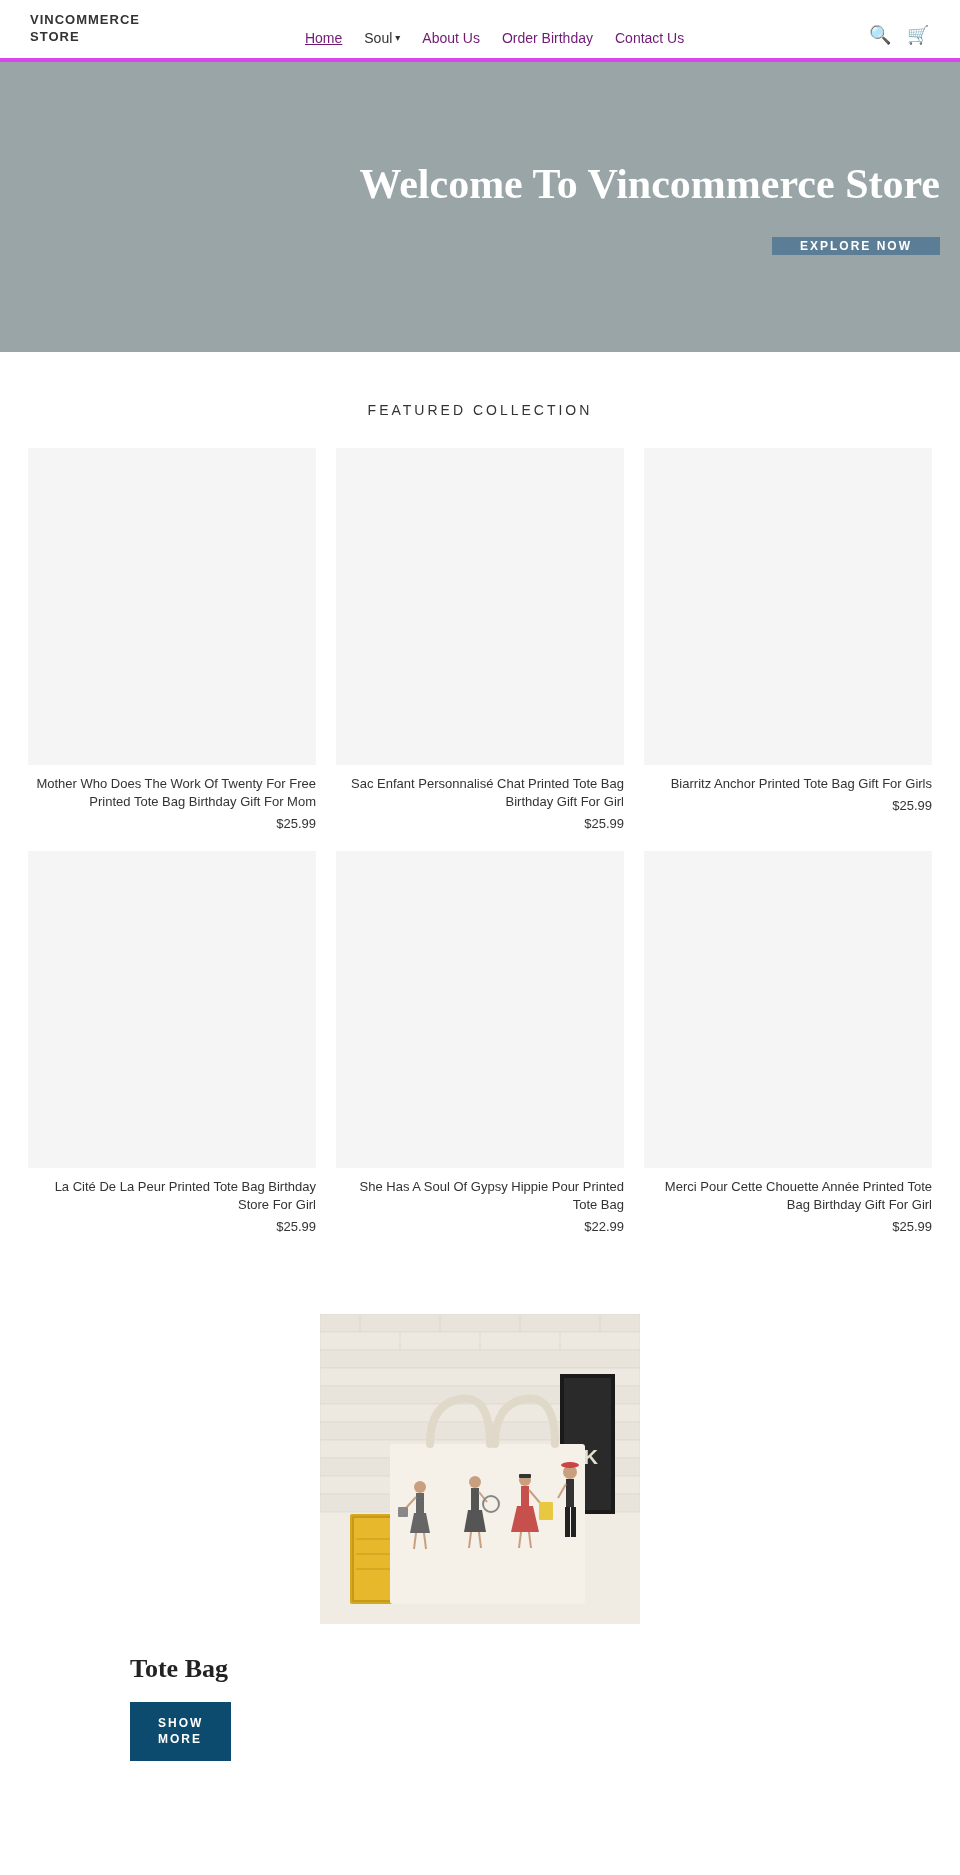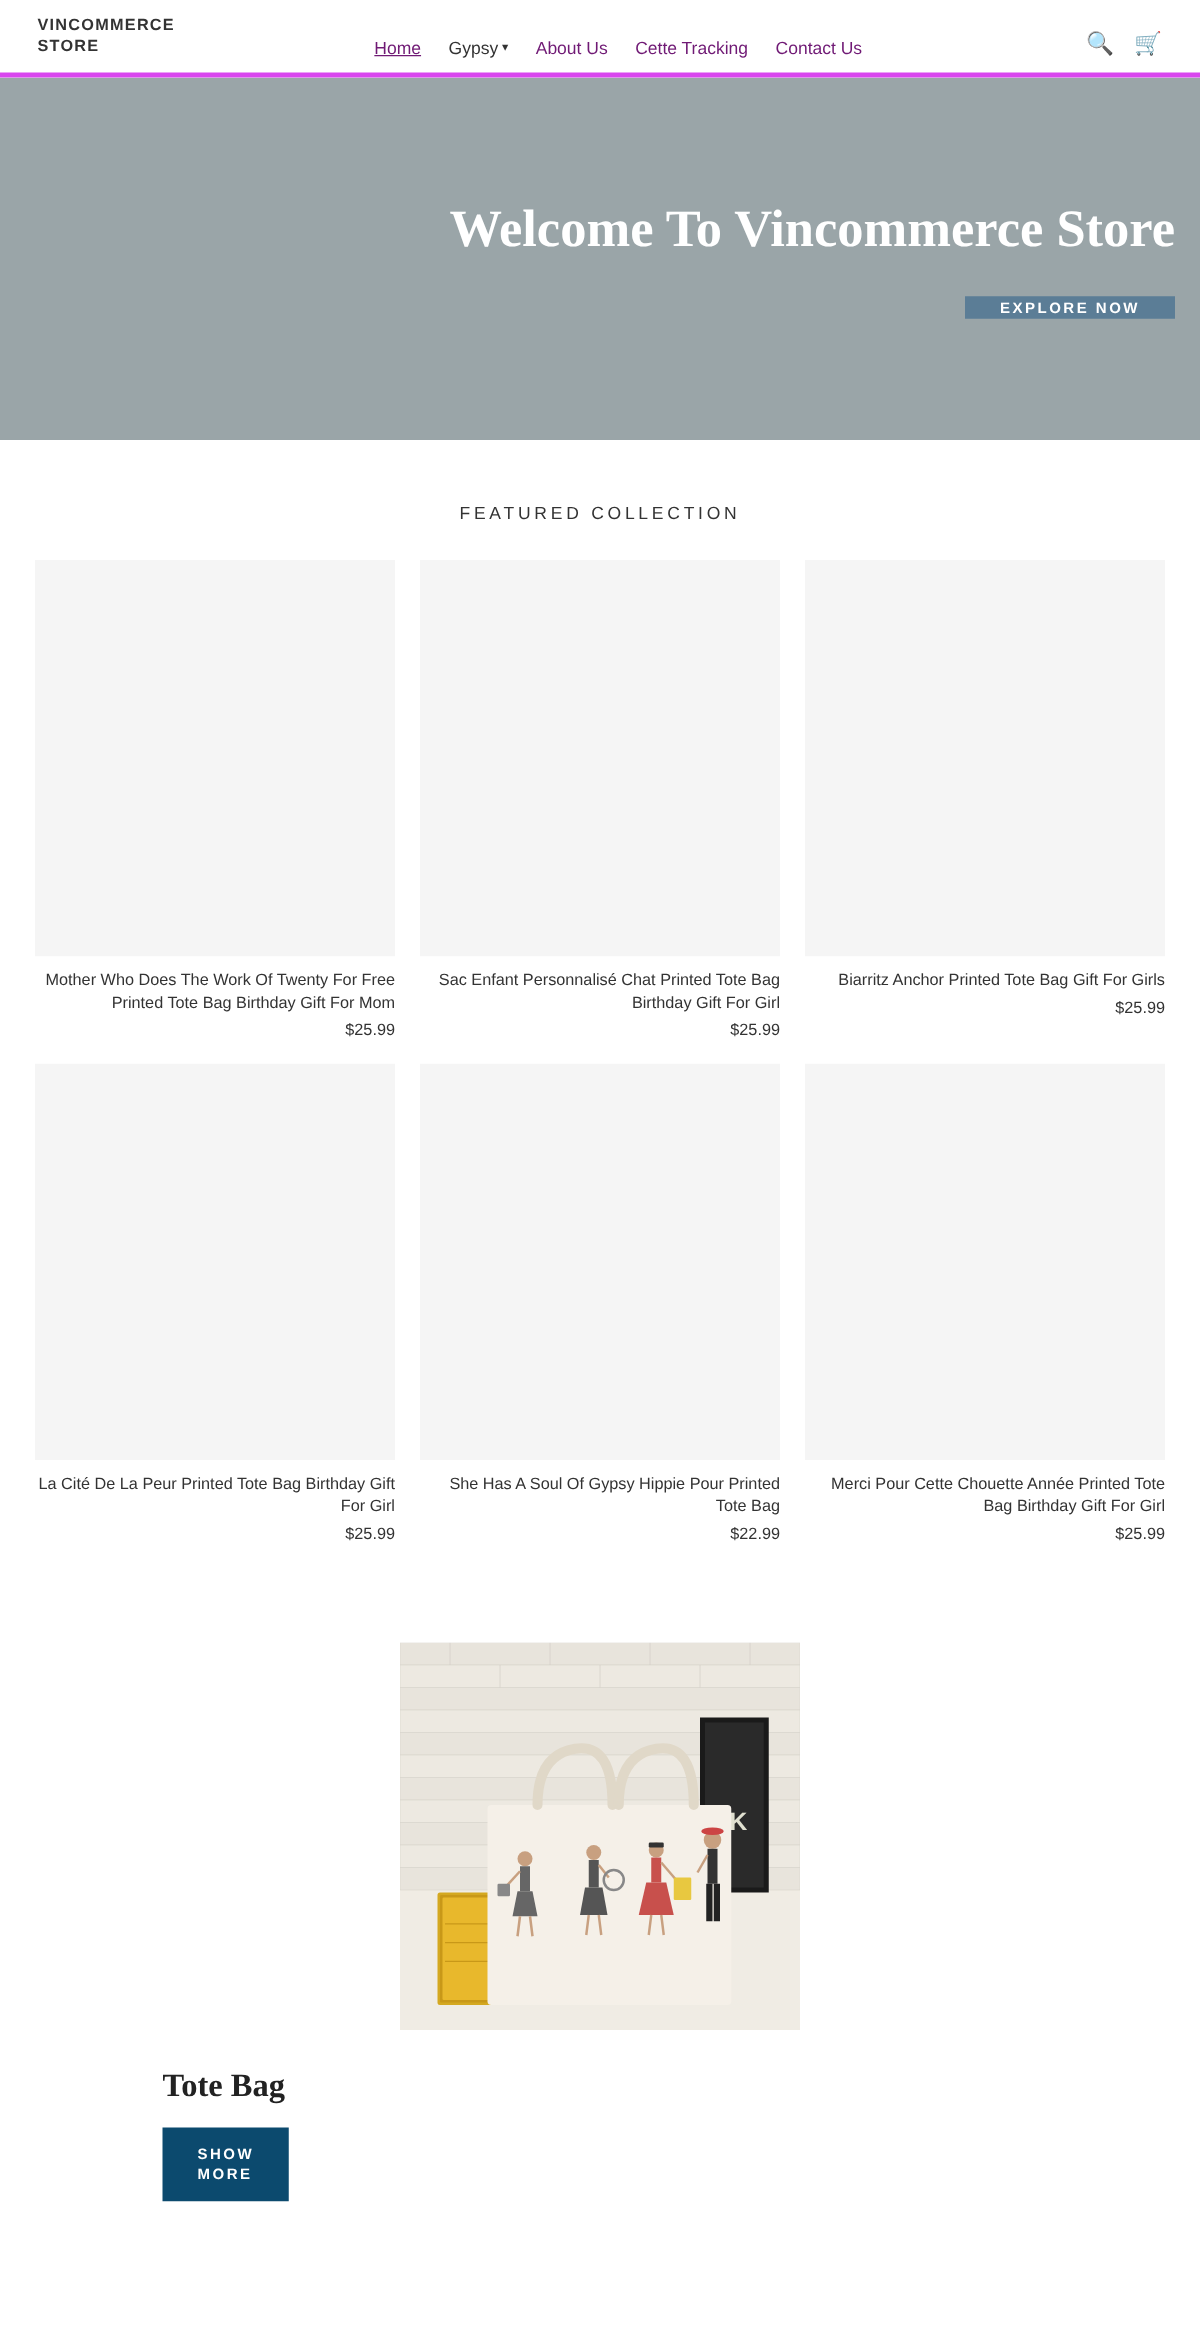--- a/index.html
+++ b/index.html
@@ -181,25 +181,25 @@
 
 <header>
   <div class="logo">
     <span>VINCOMMERCE</span><br>
     <span>STORE</span>
   </div>
 
   <nav>
     <a href="#" class="active">Home</a>
     <div class="nav-shop">
-      <span>Gypsy</span>
+      <span>Soul</span>
       <span class="chevron">▾</span>
     </div>
     <a href="#">About Us</a>
-    <a href="#">Cette Tracking</a>
+    <a href="#">Order Birthday</a>
     <a href="#">Contact Us</a>
   </nav>
 
   <div class="header-icons">
     <span class="search-icon">🔍</span>
     <span class="cart-icon">🛒</span>
   </div>
 </header>
 
 <section class="hero">
@@ -220,21 +220,21 @@
         <div class="product-name">Sac Enfant Personnalisé Chat Printed Tote Bag Birthday Gift For Girl</div>
         <div class="product-price">$25.99</div>
       </div>
       <div class="product-card">
         <div class="product-image"></div>
         <div class="product-name">Biarritz Anchor Printed Tote Bag Gift For Girls</div>
         <div class="product-price">$25.99</div>
       </div>
       <div class="product-card">
         <div class="product-image"></div>
-        <div class="product-name">La Cité De La Peur Printed Tote Bag Birthday Gift For Girl</div>
+        <div class="product-name">La Cité De La Peur Printed Tote Bag Birthday Store For Girl</div>
         <div class="product-price">$25.99</div>
       </div>
       <div class="product-card">
         <div class="product-image"></div>
         <div class="product-name">She Has A Soul Of Gypsy Hippie Pour Printed Tote Bag</div>
         <div class="product-price">$22.99</div>
       </div>
       <div class="product-card">
         <div class="product-image"></div>
         <div class="product-name">Merci Pour Cette Chouette Année Printed Tote Bag Birthday Gift For Girl</div>

